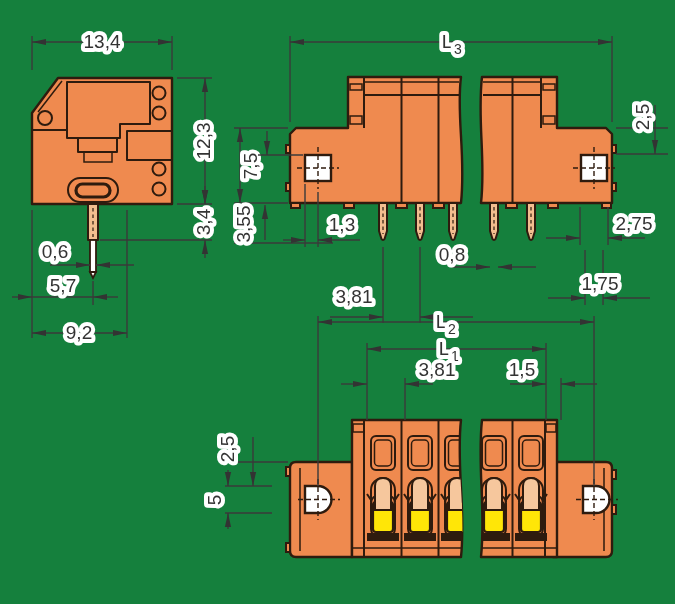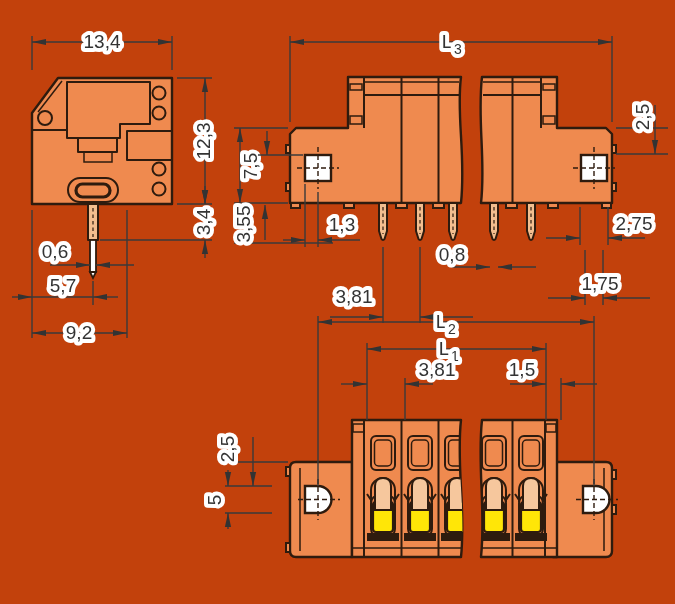--- a/index.html
+++ b/index.html
@@ -1,16 +1,16 @@
 <!DOCTYPE html>
 <html style="--c-body: #EF8A4F; --c-outline: #2E1B0E; --c-dim: #3A3A3A; --c-yellow: #FFE607; --c-peach: #F6C79D; --c-pin: #F3BE8F;"><head>
 <meta charset="utf-8">
 <style>
   html,body{margin:0;padding:0;background:#fff;}
-  #stage{position:relative;width:675px;height:604px;background:#c2410c;overflow:hidden;
+  #stage{position:relative;width:675px;height:604px;background:#15803d;overflow:hidden;
          font-family:"Liberation Sans", sans-serif;}
   svg{display:block;}
   .body{fill:var(--c-body);stroke:var(--c-outline);stroke-width:2.4;stroke-linejoin:round;}
   .detail{fill:none;stroke:var(--c-outline);stroke-width:2;stroke-linejoin:round;}
   .detail-thin{fill:none;stroke:var(--c-outline);stroke-width:1.5;}
   .detail-thick{fill:none;stroke:var(--c-outline);stroke-width:3.2;}
   .hole{fill:#fff;stroke:var(--c-outline);stroke-width:2.4;}
   .pin{fill:var(--c-pin);stroke:var(--c-outline);stroke-width:2;stroke-linejoin:round;}
   .pin-lower{fill:#fff;stroke:var(--c-outline);stroke-width:1.8;}
   .dim{stroke:var(--c-dim);stroke-width:1.4;fill:none;}

